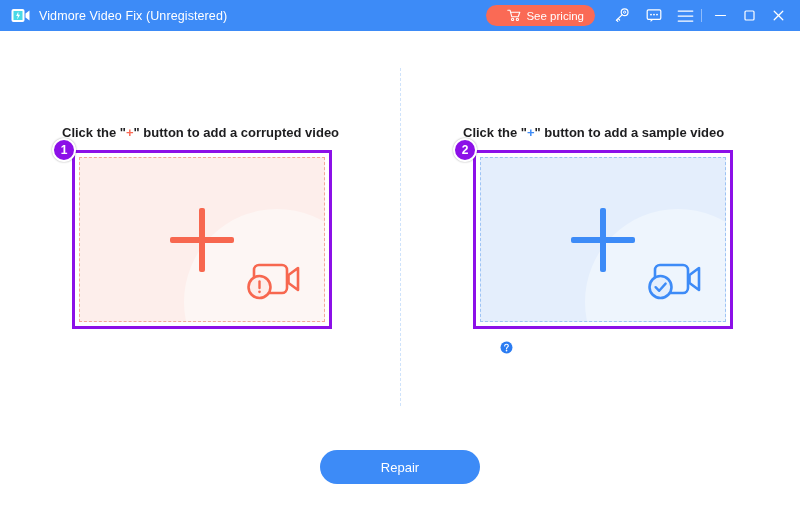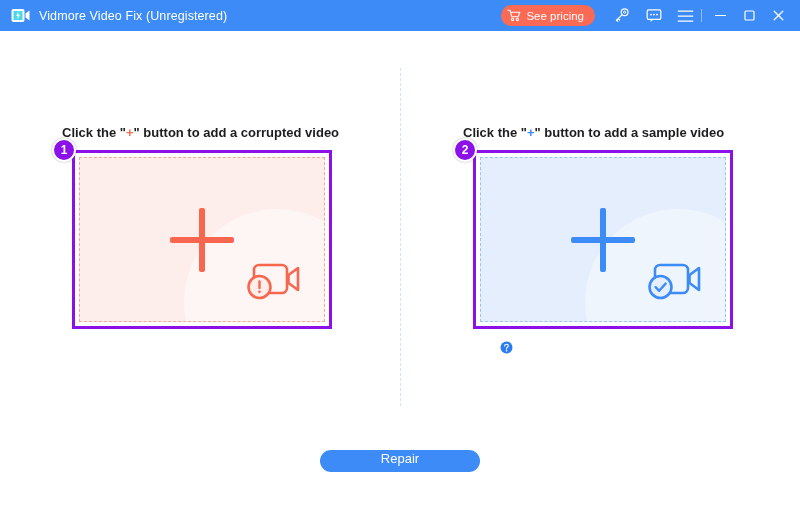--- a/index.html
+++ b/index.html
@@ -50,21 +50,21 @@
   .tb-spacer { flex: 1 1 auto; }
 
   .pricing-btn {
     height: 21px;
     border-radius: 11px;
     background: #fa6a55;
     color: #ffffff;
     font-size: 11.5px;
     display: flex;
     align-items: center;
-    padding: 0 11px 0 6px;
+    padding: 0 11px 0 21px;
     gap: 5px;
     cursor: pointer;
     white-space: nowrap;
     border: none;
     font-family: "Liberation Sans", sans-serif;
   }
   .tb-icons {
     display: flex;
     align-items: center;
     margin-left: 18px;
@@ -233,29 +233,30 @@
     line-height: 15px;
     width: 168px;
   }
 
   
   .repair-btn {
     position: absolute;
     left: 320px;
     top: 419px;
     width: 160px;
-    height: 22px;
+    height: 34px;
     border-radius: 19px;
     background: #3d8bf7;
     color: #ffffff;
     font-size: 13px;
     border: none;
     cursor: pointer;
     font-family: "Liberation Sans", sans-serif;
     display: flex;
+    align-items: center;
     justify-content: center;
   }
 </style>
 </head>
 <body>
 
 <div class="app">
 
   <div class="titlebar">
 

